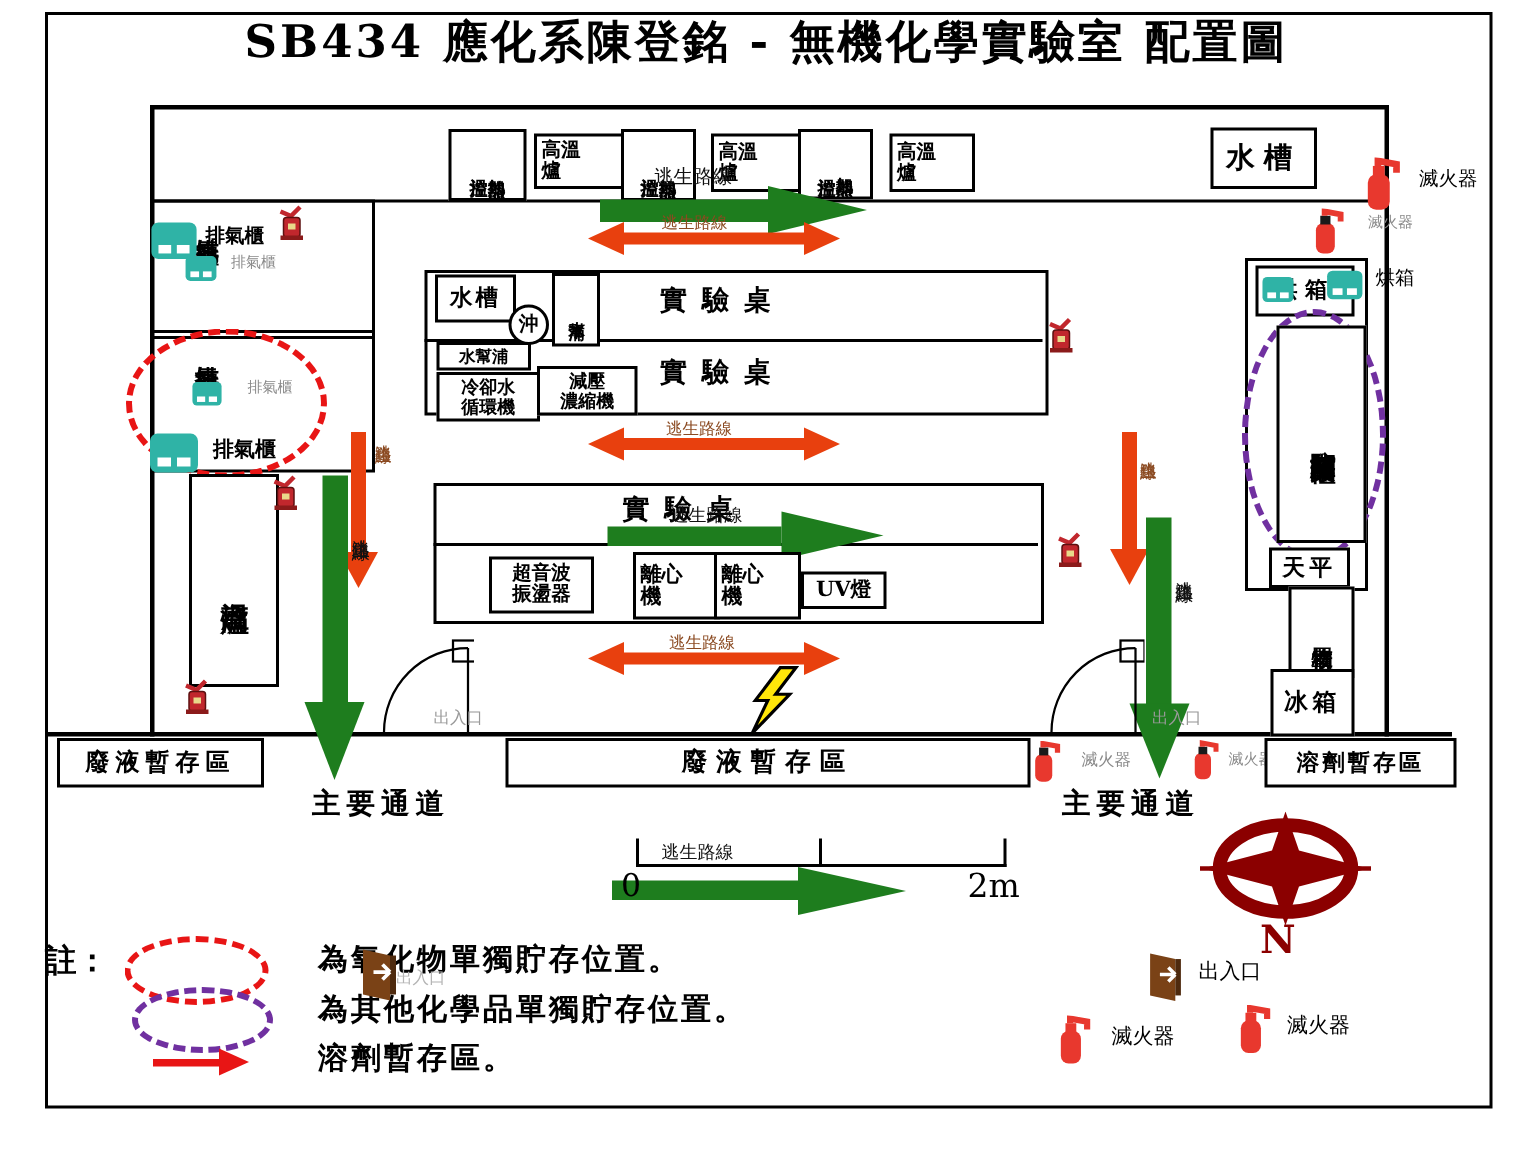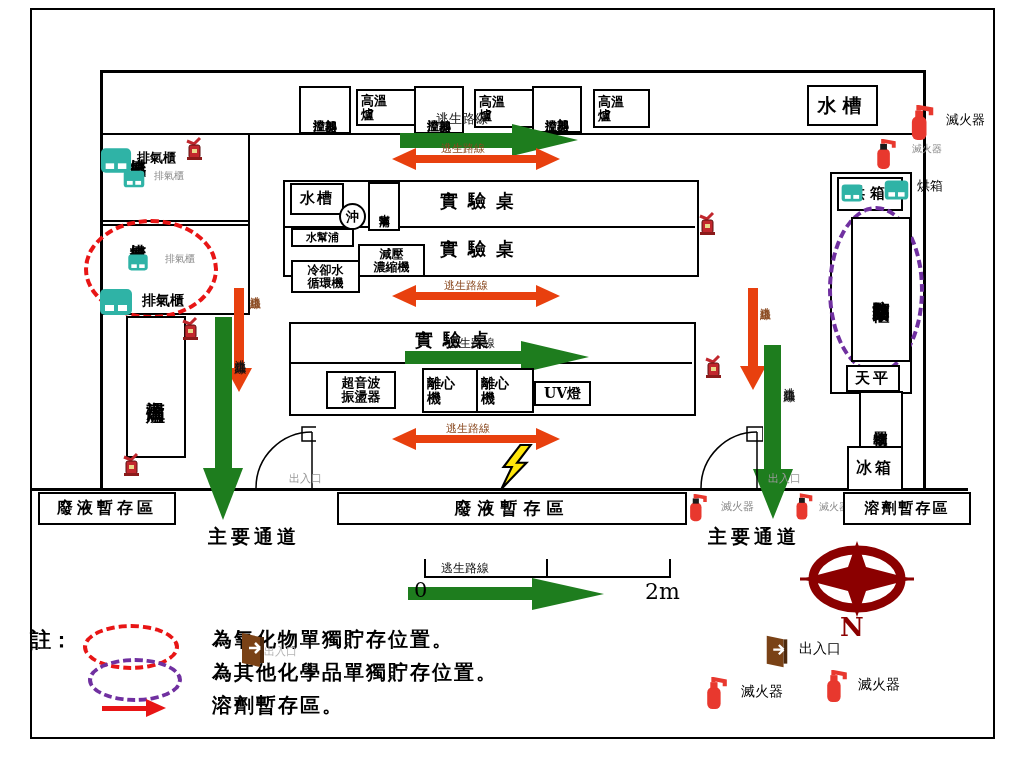--- a/index.html
+++ b/index.html
@@ -22,20 +22,21 @@
   .ctr{flex-direction:column;align-items:center;padding-left:0;}
   .ellipse{position:absolute;border-radius:50%;}
   svg{display:block;}
 </style>
 </head>
 <body>
 
 <div id="stage">
 
   <div class="frame" style="left:30px;top:8px;width:961px;height:727px;"></div>
+  <div class="lbl b" style="left:32px;top:14px;width:958px;text-align:center;font-size:30px;letter-spacing:2px;">SB434 應化系陳登銘 - 無機化學實驗室 配置圖</div>
 
   <div class="wall" style="left:100px;top:70px;width:826px;height:3px;"></div>
   <div class="wall" style="left:100px;top:133px;width:826px;height:2px;"></div>
   <div class="wall" style="left:100px;top:70px;width:3px;height:421px;"></div>
   <div class="wall" style="left:923px;top:70px;width:3px;height:421px;"></div>
   <div class="wall" style="left:32px;top:488px;width:936px;height:3px;"></div>
 
   <div class="box" style="left:299px;top:86px;width:48px;height:44px;font-size:12px;">
     <span class="vtext">控溫</span>
     <span class="vtext">加熱器</span>
@@ -169,21 +170,21 @@
   <div class="box" style="left:339px;top:203px;width:23px;height:23px;border-radius:50%;font-size:13px;">
     <span>沖</span>
   </div>
   <div class="box" style="left:368px;top:182px;width:28px;height:45px;">
     <span class="vtext" style="font-size:11px;">水幫浦</span>
   </div>
   <div class="lbl b" style="left:440px;top:192px;font-size:18px;letter-spacing:10px;">實驗桌</div>
   <div class="box" style="left:291px;top:228px;width:59px;height:15px;font-size:11px;">
     <span>水幫浦</span>
   </div>
-  <div class="box ctr" style="left:291px;top:260px;width:65px;height:29px;font-size:12px;">
+  <div class="box ctr" style="left:291px;top:248px;width:65px;height:29px;font-size:12px;">
     <span>冷卻水</span>
     <span>循環機</span>
   </div>
   <div class="box ctr" style="left:358px;top:244px;width:63px;height:29px;font-size:12px;">
     <span>減壓</span>
     <span>濃縮機</span>
   </div>
   <div class="lbl b" style="left:440px;top:240px;font-size:18px;letter-spacing:10px;">實驗桌</div>
 
   <div class="lbl brown" style="left:444px;top:280px;font-size:11px;">逃生路線</div>

